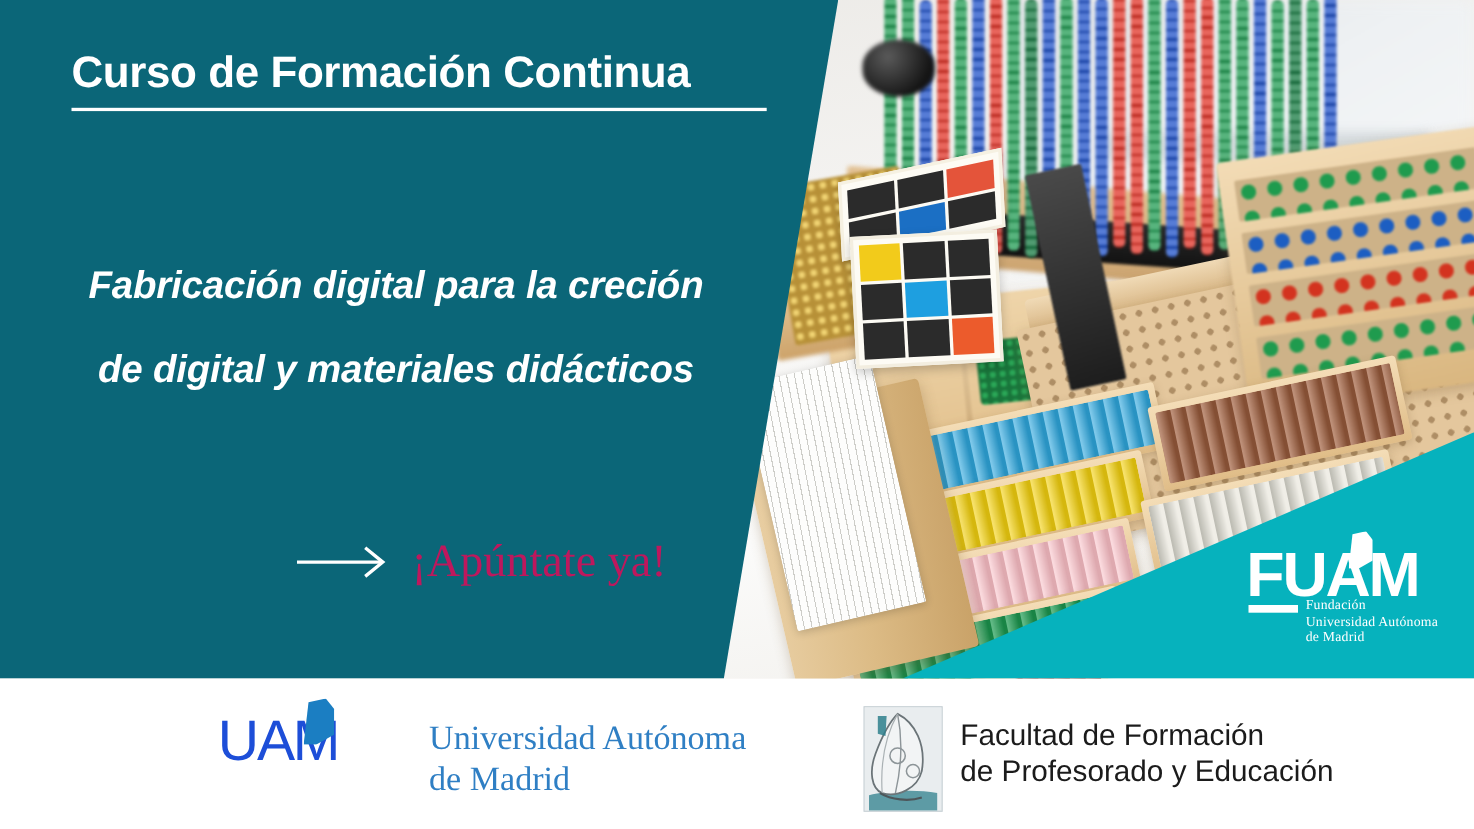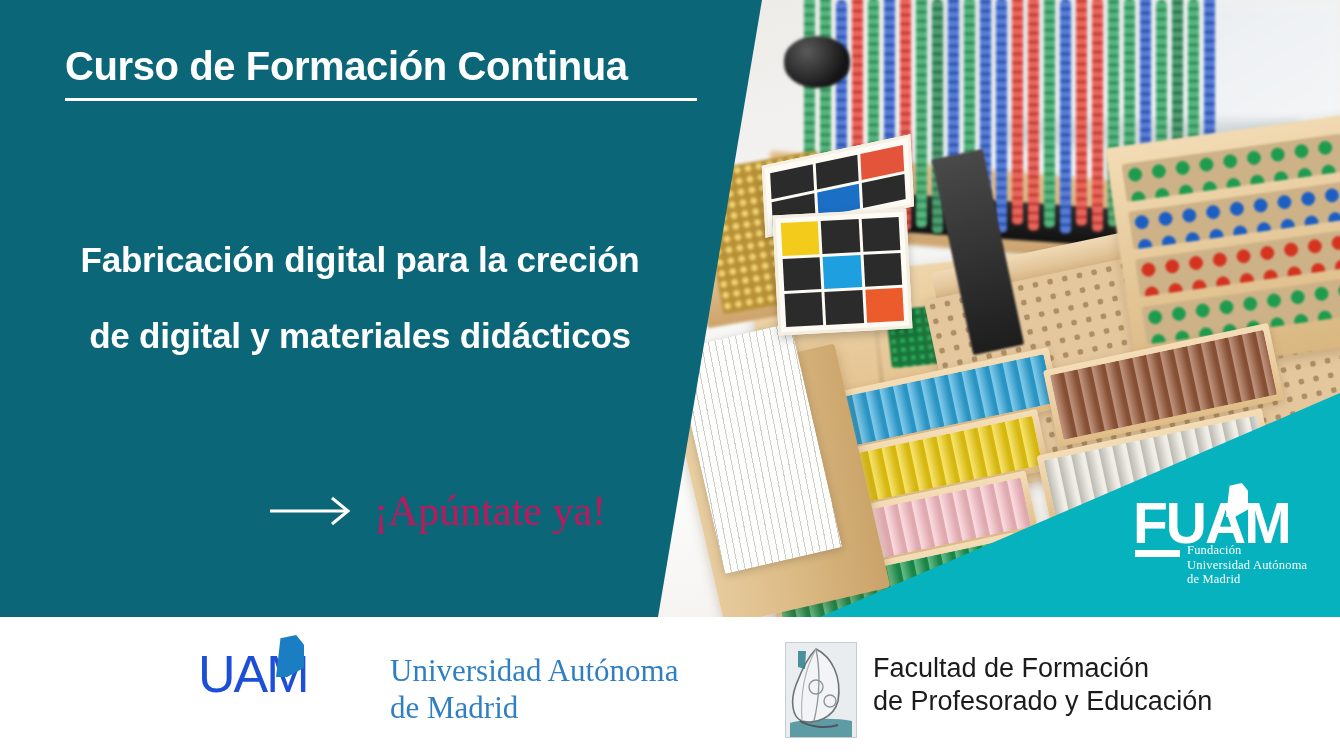--- a/index.html
+++ b/index.html
@@ -295,21 +295,21 @@
   .headline {
     position:absolute; left:40px; top:222px;
     width:640px;
     color:#ffffff;
     font-size:35px;
     font-weight:600;
     line-height:76px;
     text-align:center;
     letter-spacing:-.2px;
   }
-  .headline .hl-line { display:block; white-space:nowrap; }
+  .headline .hl-line { display:block; white-space:nowrap;font-style:italic; }
 
   .cta {
     position:absolute; left:268px; top:490px;
     display:flex; align-items:center; gap:18px;
     color:#ffffff;
   }
   .cta-arrow { display:block; }
   .cta-text {
     font-family:"Liberation Serif", serif;
     font-size:42px;

